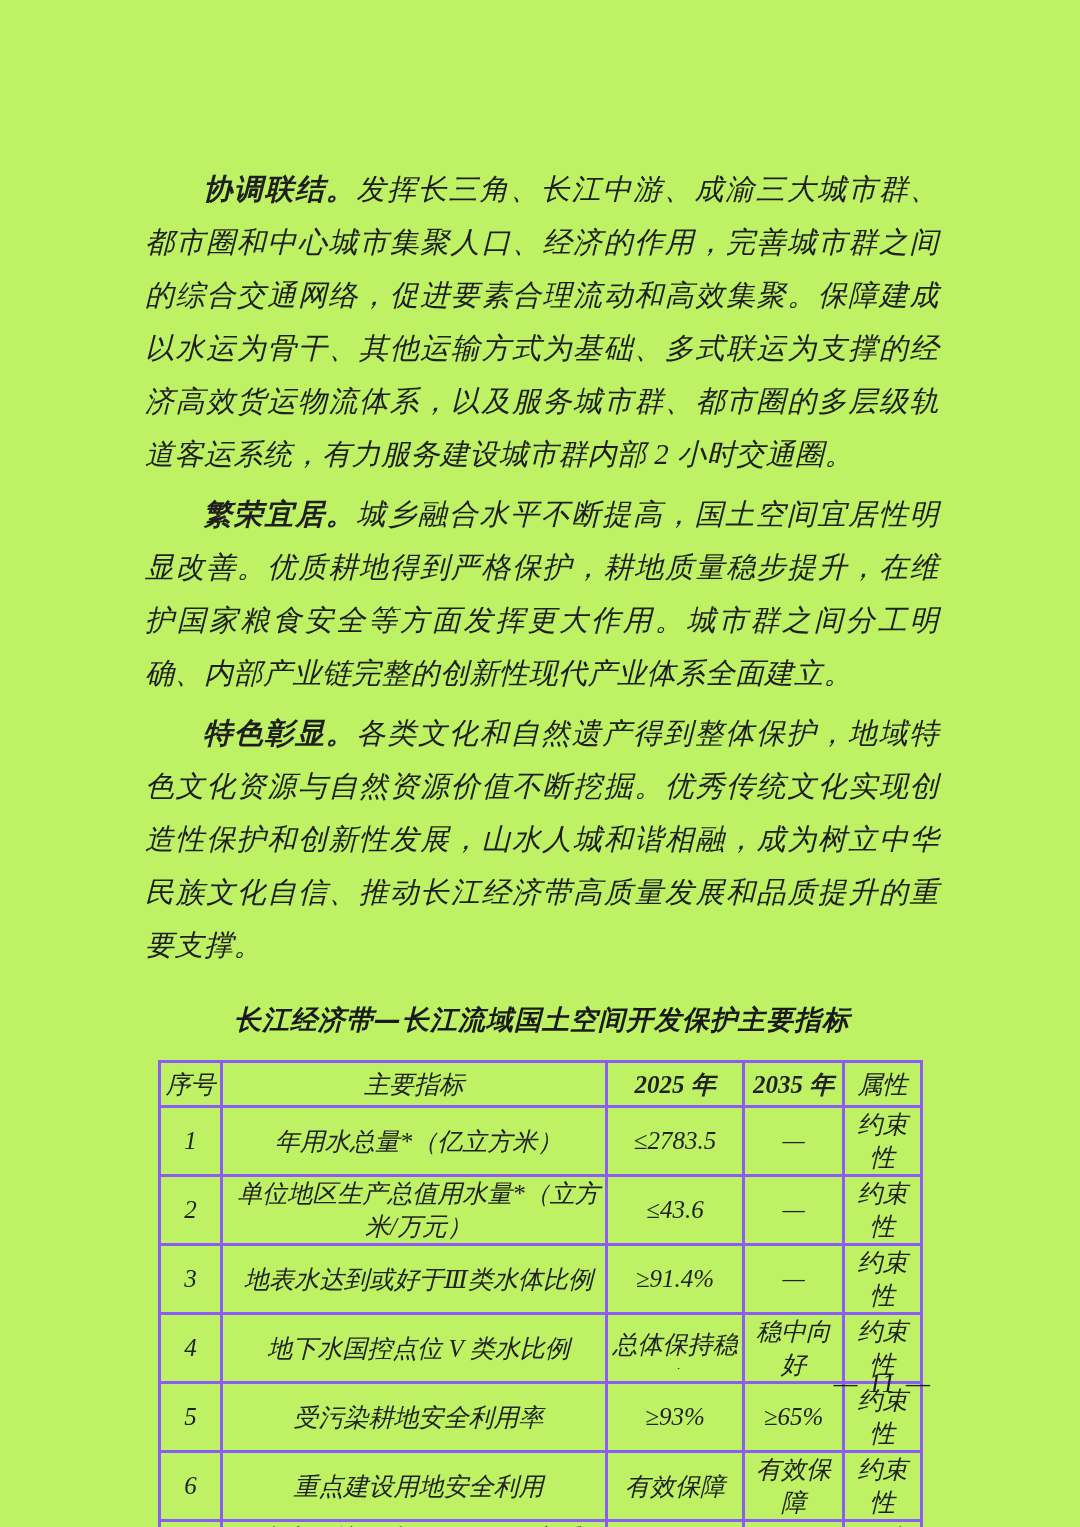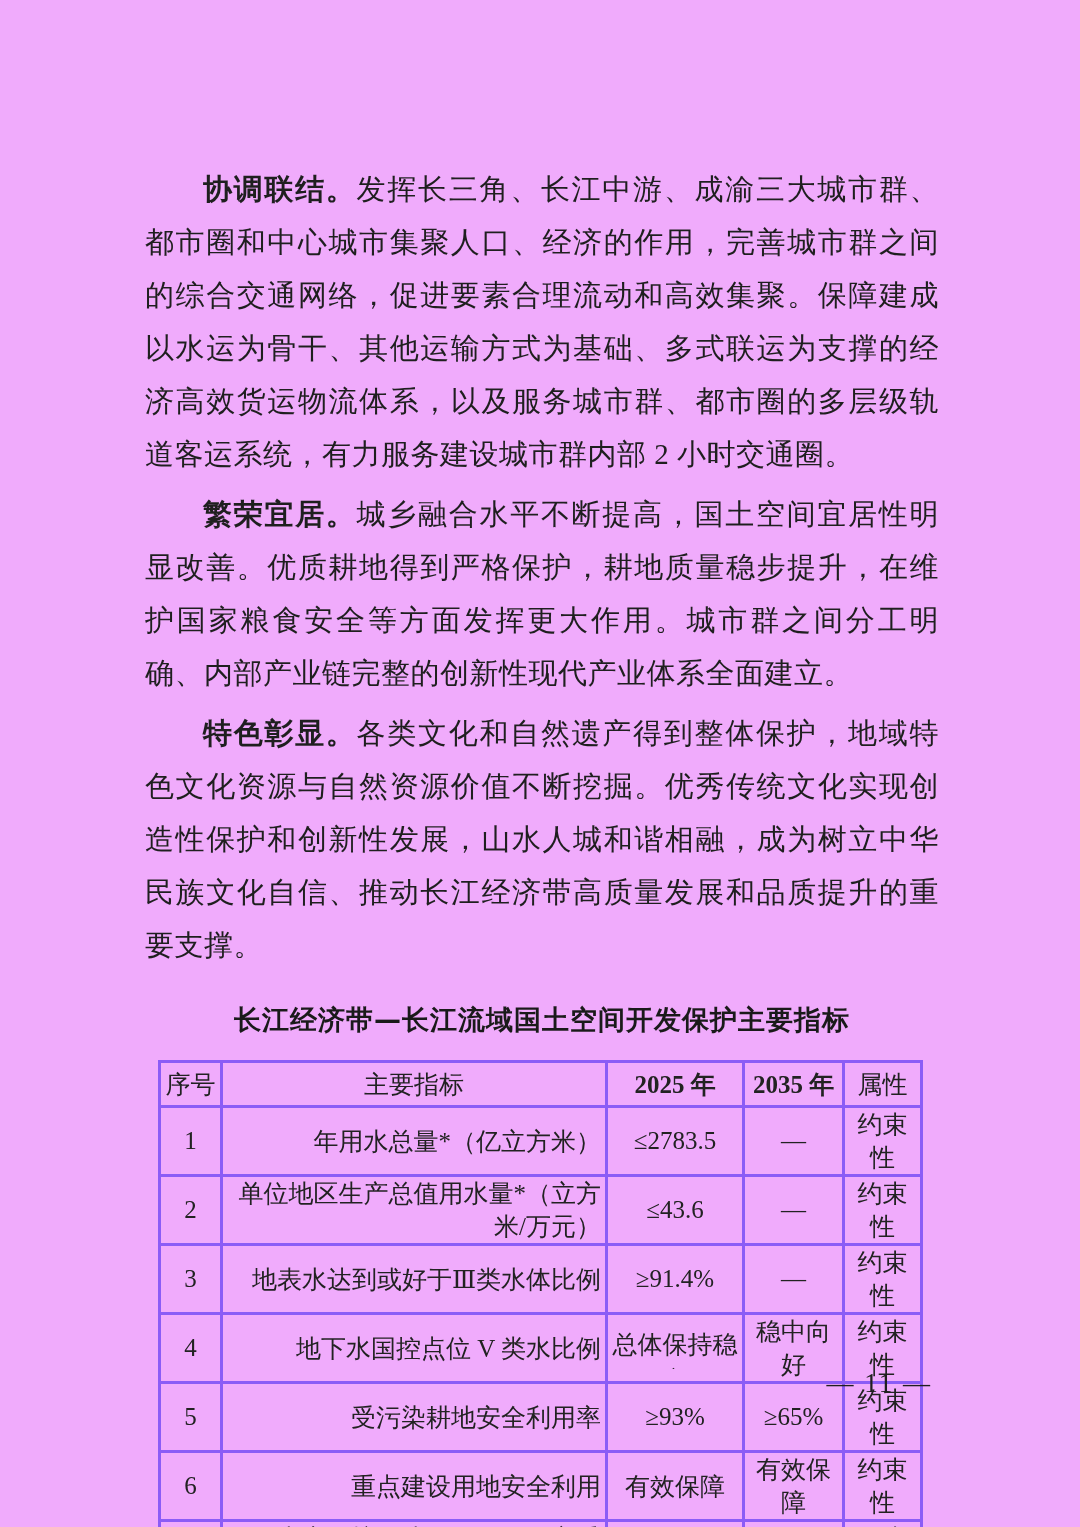--- a/index.html
+++ b/index.html
@@ -4,24 +4,25 @@
 <style>
   html, body {
     margin: 0;
     padding: 0;
     background: #ffffff;
   }
   .page {
     position: relative;
     width: 1080px;
     height: 1527px;
-    background: #f0abfc;
+    background: #bef264;
     color: #1f1f1f;
     font-family: "Liberation Serif", "DejaVu Serif", serif;
     overflow: hidden;
+    font-style: italic;
   }
   .content {
     position: absolute;
     top: 0;
     left: 145px;
     width: 794px;
   }
   .body-text {
     margin-top: 163px;
   }
@@ -66,21 +67,21 @@
     font-weight: normal;
     height: 42px;
   }
   table.indicators th.th-year {
     font-weight: bold;
   }
   table.indicators td {
     height: 36px;
   }
   table.indicators td.cell-indicator {
-    text-align: right;
+    text-align: center;
     padding-left: 13px;
   }
   .cell-clip {
     height: 42px;
     line-height: 36px;
     overflow: hidden;
   }
   .page-number {
     position: absolute;
     top: 1368px;

